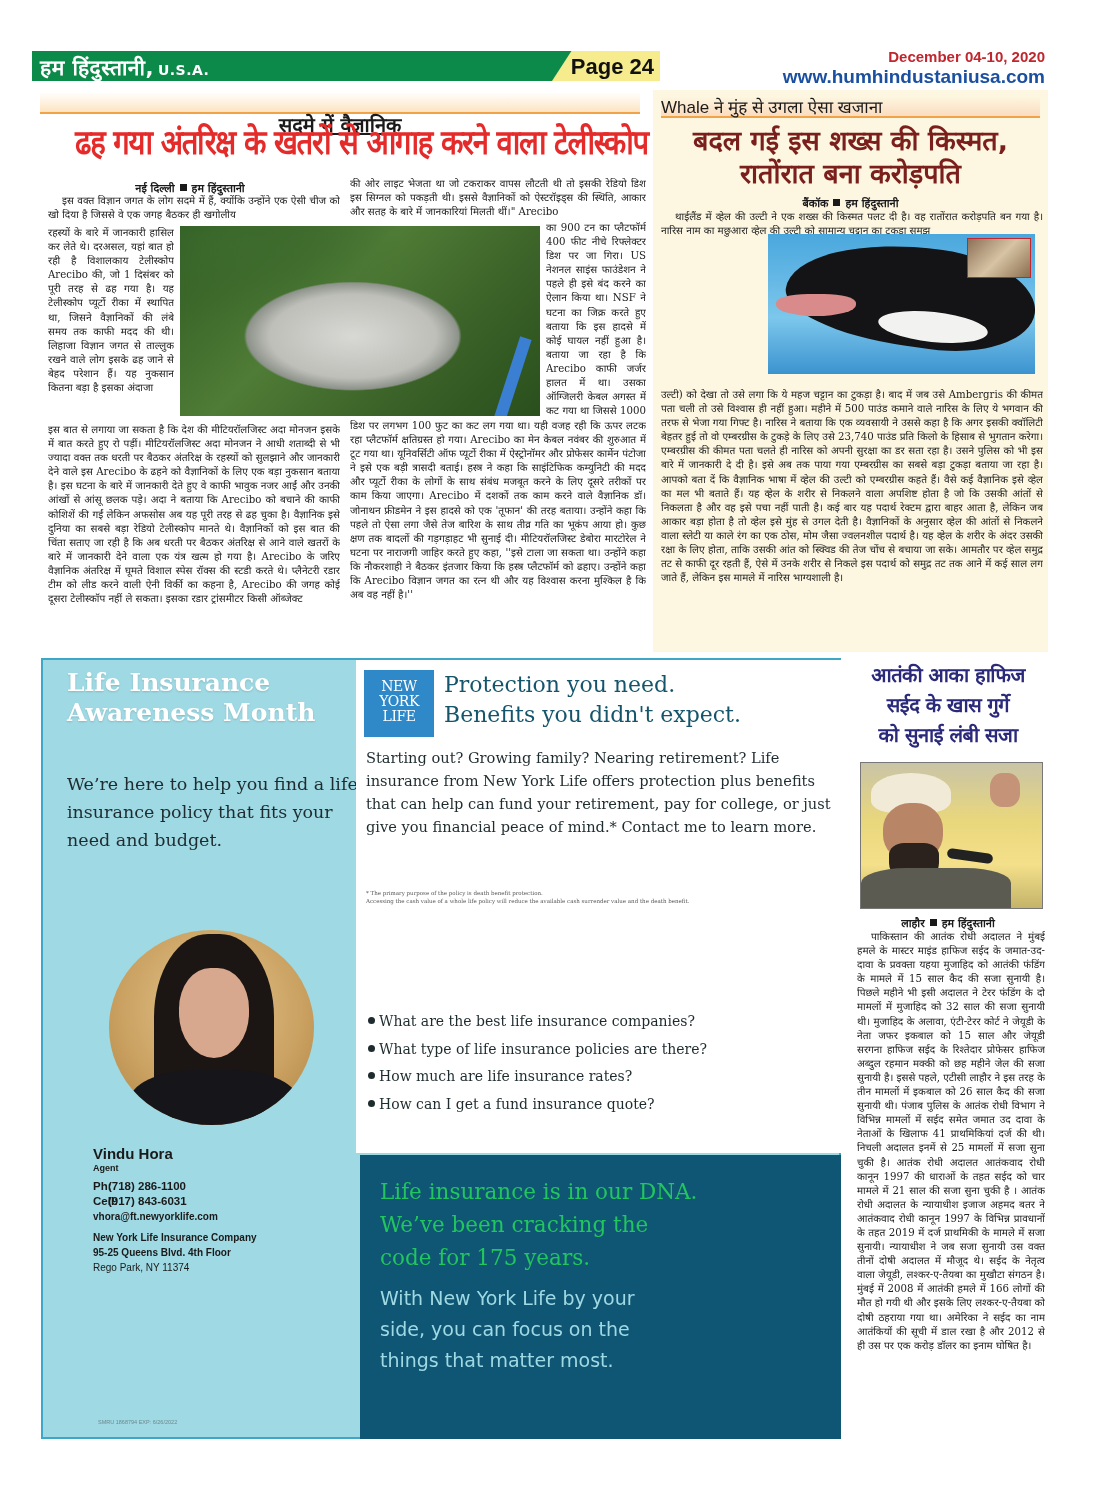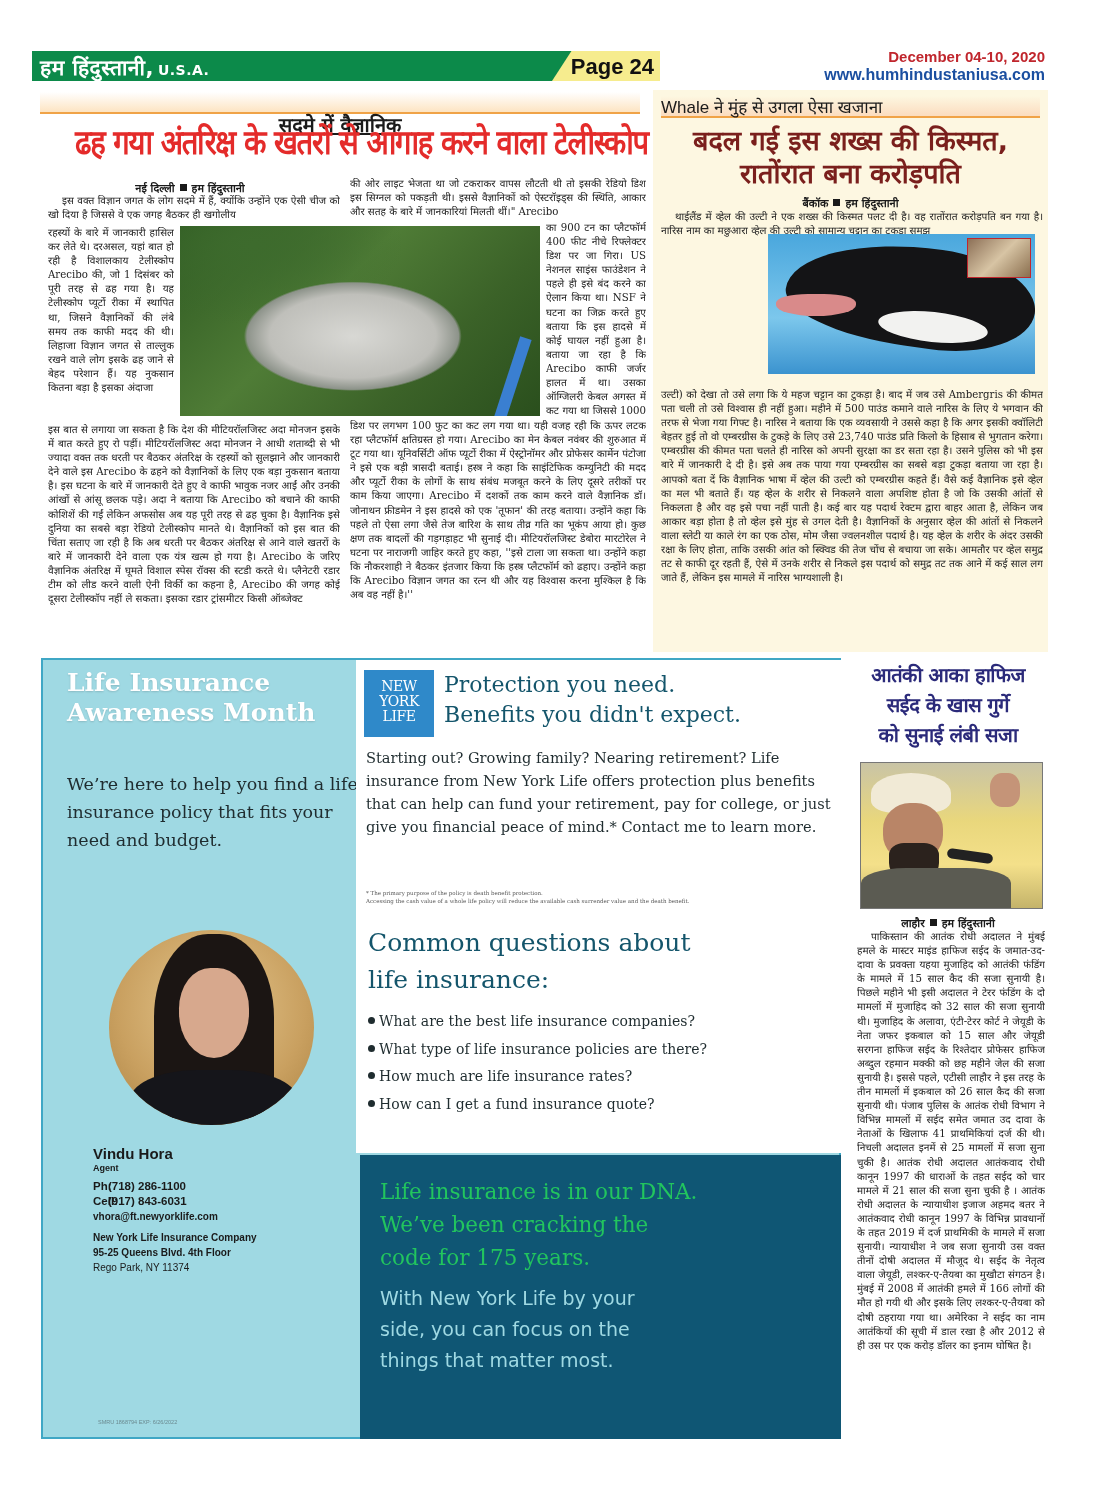--- a/index.html
+++ b/index.html
@@ -7,21 +7,21 @@
   body { position: relative; font-family: "DejaVu Serif", serif; color: #1a1a1a; }
 
   
   .masthead { position: absolute; left: 32px; top: 51px; width: 628px; height: 30px; }
   .mast-green { position: absolute; left: 0; top: 0; width: 555px; height: 30px; background: #0c8a4a; }
   .mast-title { position: absolute; left: 8px; top: 2px; color: #fff; font-family: "DejaVu Sans", sans-serif; font-weight: bold; font-size: 21px; letter-spacing: 0.5px; white-space: nowrap; }
   .mast-title .usa { font-size: 14px; margin-left: 4px; }
   .mast-page { position: absolute; left: 520px; top: 0; width: 108px; height: 30px; background: #f6ec8e; clip-path: polygon(18% 0, 100% 0, 100% 100%, 0 100%); }
   .mast-page-label { position: absolute; right: 6px; top: 3px; font-family: "Liberation Sans", sans-serif; font-weight: bold; font-size: 22px; color: #111; }
   .mast-date { position: absolute; right: 50px; top: 48px; font-family: "Liberation Sans", sans-serif; font-weight: bold; font-size: 15px; color: #c0262d; text-align: right; }
-  .mast-url { position: absolute; right: 50px; top: 66px; font-family: "Liberation Sans", sans-serif; font-weight: bold; font-size: 16px; color: #1b4fa0; text-align: right; }
+  .mast-url { position: absolute; right: 50px; top: 66px; font-family: "Liberation Sans", sans-serif; font-weight: bold; font-size: 19px; color: #1b4fa0; text-align: right; }
 
   
   .kicker-bar { position: absolute; left: 40px; top: 92px; width: 600px; height: 22px; background: linear-gradient(to bottom, #ffffff 0%, #fde4c2 100%); border-bottom: 2px solid #f0a347; }
   .kicker-text { position: absolute; left: 0; right: 0; top: -2px; text-align: center; font-family: "DejaVu Sans", sans-serif; font-weight: bold; font-size: 20px; color: #1a1a1a; text-decoration: underline; margin-top: 21px; }
   .headline-red { position: absolute; left: 32px; top: 118px; width: 615px; text-align: center; font-family: "DejaVu Sans", sans-serif; font-weight: bold; font-size: 34px; color: #e42b2a; letter-spacing: -1.5px; white-space: nowrap; transform: scaleX(0.86); transform-origin: center; }
 
   .byline { position: absolute; font-family: "DejaVu Sans", sans-serif; font-weight: bold; font-size: 11px; color: #1a1a1a; text-align: center; white-space: nowrap; }
   .byline .sq { display: inline-block; width: 7px; height: 7px; background: #1a1a1a; margin: 0 5px; vertical-align: 1px; }
 
   .body-text { position: absolute; font-family: "DejaVu Serif", serif; font-size: 10.2px; line-height: 14.1px; color: #222; text-align: justify; overflow: hidden; }
@@ -177,24 +177,20 @@
     </div>
     <div class="ad-tagline">
       <div>Protection you need.</div>
       <div>Benefits you didn't expect.</div>
     </div>
     <div class="ad-body">Starting out? Growing family? Nearing retirement? Life insurance from New York Life offers protection plus benefits that can help can fund your retirement, pay for college, or just give you financial peace of mind.* Contact me to learn more.</div>
     <div class="ad-fine">
       <div>* The primary purpose of the policy is death benefit protection.</div>
       <div>Accessing the cash value of a whole life policy will reduce the available cash surrender value and the death benefit.</div>
     </div>
-    <div class="ad-q-title">
-      <div>Common questions about</div>
-      <div>life insurance:</div>
-    </div>
     <ul class="ad-q-list">
       <li><span class="bullet"></span><span>What are the best life insurance companies?</span></li>
       <li><span class="bullet"></span><span>What type of life insurance policies are there?</span></li>
       <li><span class="bullet"></span><span>How much are life insurance rates?</span></li>
       <li><span class="bullet"></span><span>How can I get a fund insurance quote?</span></li>
     </ul>
   </div>
 
   <div class="ad-dark">
     <div class="ad-dark-head">

